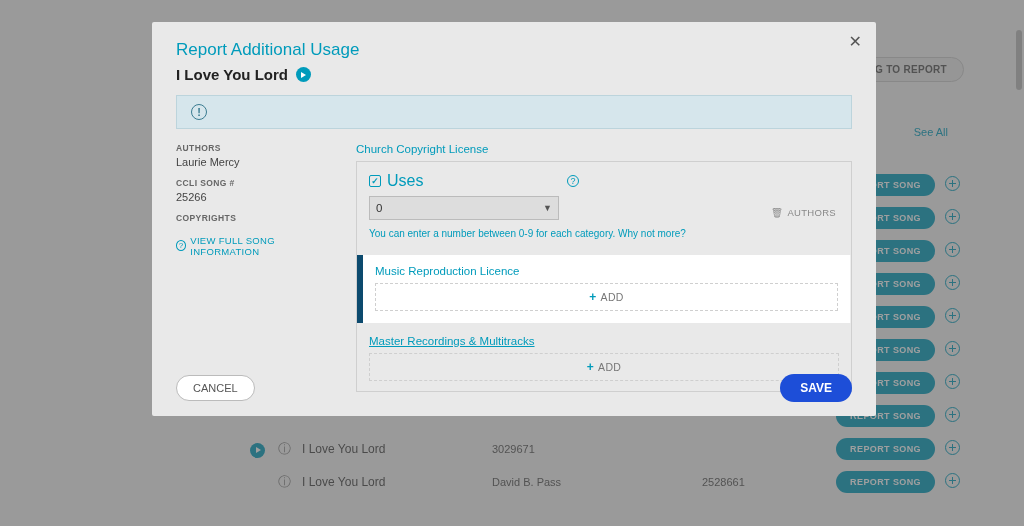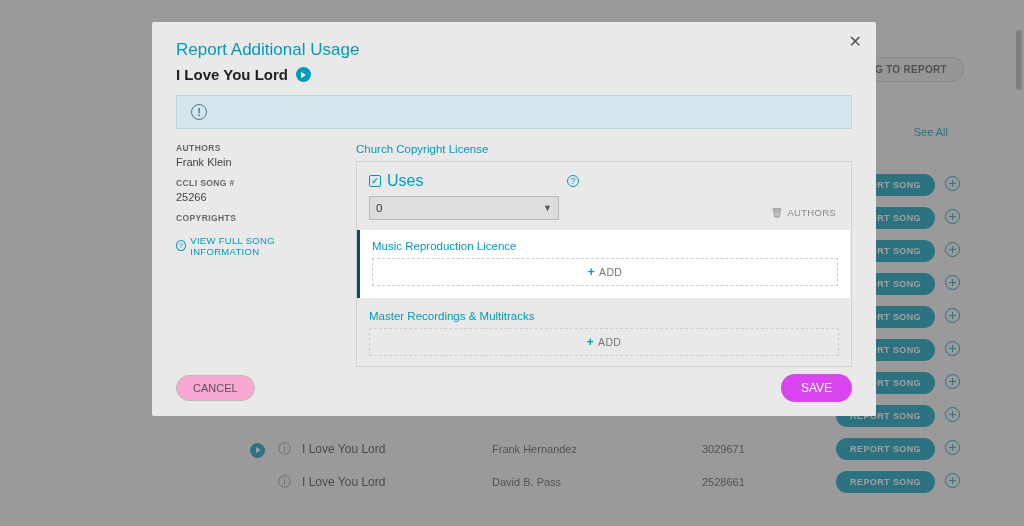--- a/index.html
+++ b/index.html
@@ -56,30 +56,30 @@
   .ccl-box { border:1px solid #cfcfcf; padding:10px 12px 10px 12px; background:#e9e9e9; }
   .uses-row { display:flex; align-items:center; gap:6px; }
   .chk { width:12px;height:12px;border:1.5px solid #009bbb;border-radius:2px; display:inline-flex;align-items:center;justify-content:center;color:#009bbb;font-size:9px;font-weight:900; }
   .uses-label { color:#009bbb; font-size:16px; }
   .help-q { margin-left:auto; margin-right:260px; width:12px;height:12px;border:1px solid #009bbb;border-radius:50%;display:flex;align-items:center;justify-content:center;font-size:9px;color:#009bbb; }
   .select-wrap { margin-top:6px; width:190px; height:24px; background:#ddd; border:1px solid #bbb; display:flex; align-items:center; padding: 0 6px; font-size:11.5px; color:#333; }
   .select-wrap .caret { margin-left:auto; font-size:9px; color:#555; }
   .delete { position:absolute; right: 40px; top: 185px; color:#888; font-size:9.5px; letter-spacing:.3px; display:flex; align-items:center; gap:4px; }
   .hint { margin-top:8px; font-size:10px; color:#009bbb; }
 
-  .white-block { background:#fff; padding:10px 12px 12px 12px; margin-top:10px; margin-left:-12px; margin-right:-12px; border-left:3px solid #0c4a6e; border-right:1px solid #eee;}
+  .white-block { background:#fff; padding:10px 12px 12px 12px; margin-top:16px; margin-left:-12px; margin-right:-12px; border-left:6px solid #0c4a6e; border-right:1px solid #eee;}
   .dashed-add { border:1px dashed #cfcfcf; height:28px; display:flex; align-items:center; justify-content:center; font-size:10.5px; color:#777; letter-spacing:.3px; }
   .dashed-add .pl { color:#009bbb; font-weight:700; margin-right:4px; font-size:12px; }
 
   .grey-block { padding:8px 0 0 0; margin-top:4px; }
   .grey-block .dashed-add { background:transparent; }
 
   .modal-actions { position:absolute; left:24px; right:24px; bottom:14px; display:flex; align-items:center; }
-  .btn-cancel { border:1px solid #bbb; background:#f9a8d4; color:#555; border-radius:15px; padding:6px 16px; font-size:11px; }
-  .btn-save { margin-left:auto; background:#d946ef; color:#fff; border-radius:16px; padding:7px 20px; font-size:12px; font-weight:400; }
+  .btn-cancel { border:1px solid #bbb; background:#ffffff; color:#555; border-radius:15px; padding:6px 16px; font-size:11px; }
+  .btn-save { margin-left:auto; background:#1d4ed8; color:#fff; border-radius:16px; padding:7px 20px; font-size:12px; font-weight:700; }
 
   
   .right-sb { position:absolute; right:2px; top:30px; width:6px; height:60px; background:#bbb; border-radius:3px; }
 
   [data-interactable="true"] { cursor:pointer; }
 </style>
 </head>
 <body>
 
 <div class="bg-page" data-interactable="false">
@@ -127,21 +127,20 @@
     <div class="bg-row" data-interactable="false">
         <span class="spacer"></span>
         <span class="report-btn" data-interactable="true">REPORT SONG</span>
         <span class="plus" data-interactable="true"><span class="plus-circle"></span></span>
       </div>
 
     <div class="bg-row" data-interactable="false">
       <span class="play" data-interactable="true"><span class="play-circle"></span></span>
       <span class="info" data-interactable="true">ⓘ</span>
       <span class="title" data-interactable="true">I Love You Lord</span>
-      <span class="author" data-interactable="false">Frank Hernandez</span>
       <span class="songno" data-interactable="false">3029671</span>
       <span class="spacer"></span>
       <span class="report-btn" data-interactable="true">REPORT SONG</span>
       <span class="plus" data-interactable="true"><span class="plus-circle"></span></span>
     </div>
     <div class="bg-row" data-interactable="false">
       <span class="play" data-interactable="false"></span>
       <span class="info" data-interactable="true">ⓘ</span>
       <span class="title" data-interactable="true">I Love You Lord</span>
       <span class="author" data-interactable="false">David B. Pass</span>
@@ -165,21 +164,21 @@
     <span class="play-circle" data-interactable="true"></span>
   </div>
 
   <div class="notice" data-interactable="false">
     <span class="excl" data-interactable="false">!</span>
   </div>
 
   <div class="modal-body">
     <div class="meta" data-interactable="false">
       <div class="lbl" data-interactable="false">AUTHORS</div>
-      <div class="val" data-interactable="false">Frank Klein</div>
+      <div class="val" data-interactable="false">Laurie Mercy</div>
       <div class="lbl" data-interactable="false">CCLI SONG #</div>
       <div class="val" data-interactable="false">25266</div>
       <div class="lbl" data-interactable="false">COPYRIGHTS</div>
       <div class="link" data-interactable="true">
         <span class="qm" data-interactable="false">?</span>
         <span data-interactable="false">VIEW FULL SONG INFORMATION</span>
       </div>
     </div>
 
     <div class="forms" data-interactable="false">
@@ -187,31 +186,32 @@
       <div class="ccl-box" data-interactable="false" style="position:relative;">
         <div class="uses-row">
           <span class="chk" data-interactable="true">✓</span>
           <span class="uses-label" data-interactable="false">Uses</span>
           <span class="help-q" data-interactable="true">?</span>
         </div>
         <div class="select-wrap" data-interactable="true">
           <span data-interactable="false">0</span>
           <span class="caret" data-interactable="false">▼</span>
         </div>
+        <div class="hint" data-interactable="true">You can enter a number between 0-9 for each category. Why not more?</div>
 
         <div class="white-block" data-interactable="false">
           <div class="block-title" data-interactable="false">Music Reproduction Licence</div>
           <div class="dashed-add" data-interactable="true">
             <span class="pl" data-interactable="false">+</span>
             <span data-interactable="false">ADD</span>
           </div>
         </div>
 
         <div class="grey-block" data-interactable="false">
-          <div class="block-title" style="color:#009bbb;" data-interactable="false">Master Recordings &amp; Multitracks</div>
+          <div class="block-title" style="color:#009bbb;text-decoration:underline;" data-interactable="false">Master Recordings &amp; Multitracks</div>
           <div class="dashed-add" data-interactable="true">
             <span class="pl" data-interactable="false">+</span>
             <span data-interactable="false">ADD</span>
           </div>
         </div>
       </div>
     </div>
   </div>
 
   <div class="delete" data-interactable="true">

